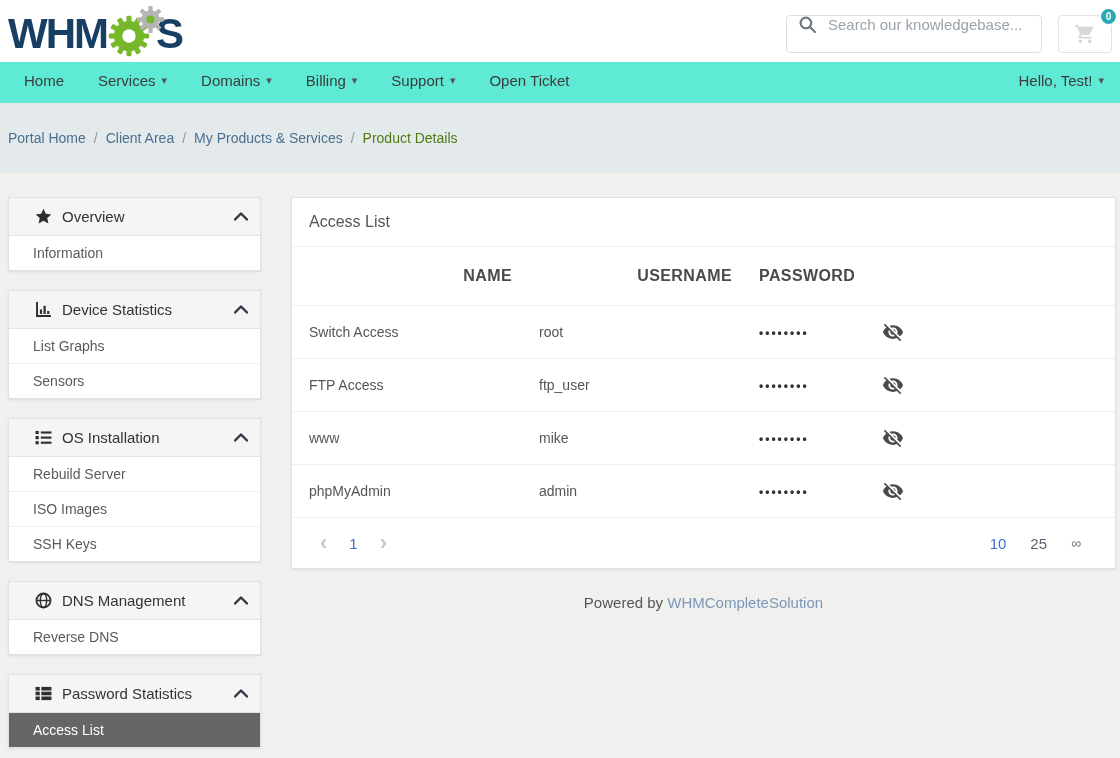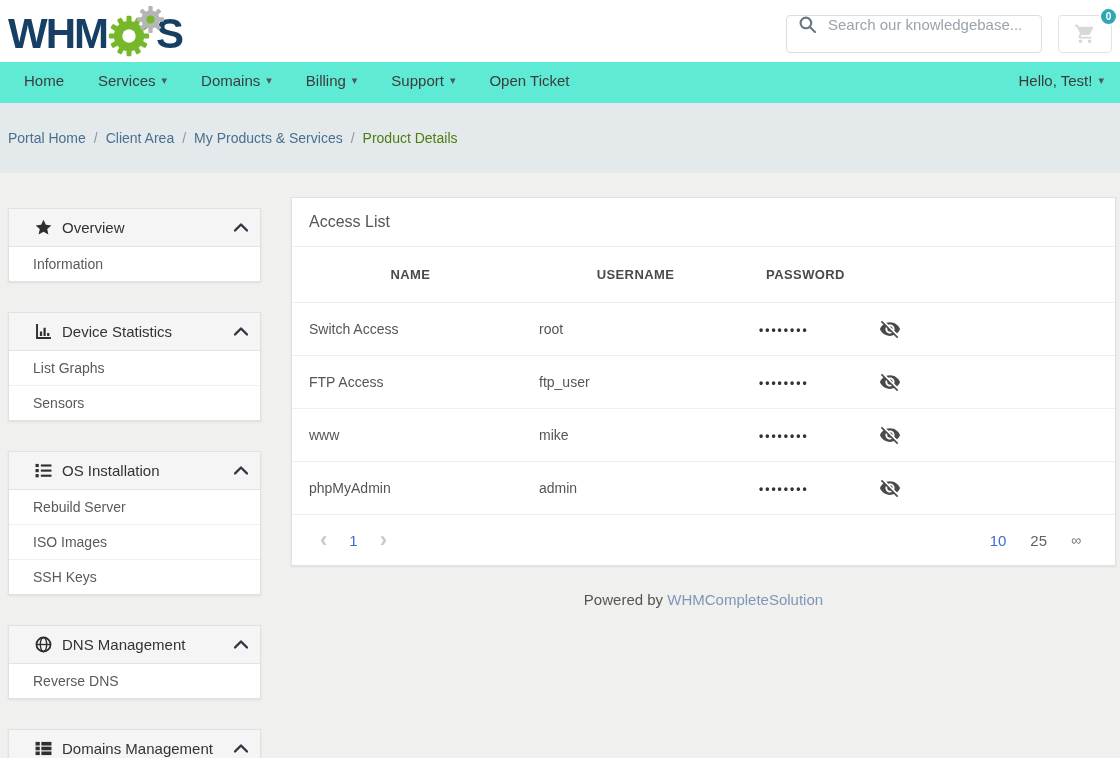--- a/index.html
+++ b/index.html
@@ -35,36 +35,36 @@
 
   
   .breadcrumb { background:#e4e9ec; padding:27px 8px; font-size:14px; display:flex; gap:8px; align-items:center; }
   .crumb-link { color:#4a708f; cursor:pointer; }
   .crumb-sep { color:#8a9aa5; }
   .crumb-current { color:#4d7c0f; }
 
   
   .content { display:flex; padding:24px 4px 0 8px; gap:30px; align-items:flex-start; }
   .sidebar { width:253px; flex:none; display:flex; flex-direction:column; gap:19px; }
-  .panel { background:#fff; border:1px solid #e1e1e1; box-shadow:0 1px 2px rgba(0,0,0,.08);margin-top:11px; }
+  .panel { background:#fff; border:1px solid #e1e1e1; box-shadow:0 1px 2px rgba(0,0,0,.08); }
   .panel-head { background:#f5f5f5; border-bottom:1px solid #e3e3e3; display:flex; align-items:center;
     padding:10px 12px; cursor:pointer; }
   .panel-head .p-icon { width:24px; display:flex; justify-content:center; margin:0 7px 0 10px; }
   .panel-title { font-size:15px; color:#333; flex:1; }
   .panel-items { list-style:none; }
   .panel-items li { padding:9px 24px; font-size:14px; color:#5a5a5a; cursor:pointer; border-top:1px solid #efefef; }
   .panel-items li:first-child { border-top:none; }
   .panel-items li.active { background:#666666; color:#fff; }
 
   
   .main { flex:1; }
   .card { background:#fff; border:1px solid #e1e1e1; box-shadow:0 1px 2px rgba(0,0,0,.08); }
   .card-title { padding:15px 17px; font-size:16px; color:#555; border-bottom:1px solid #eee; }
   table.acl { width:100%; border-collapse:collapse; }
-  table.acl th { text-align:center; font-size:13px; color:#4a4a4a; letter-spacing:.4px;
+  table.acl th { text-align:right; font-size:16px; color:#4a4a4a; letter-spacing:.4px;
     padding:20px 10px 20px 17px; border-bottom:1px solid #eee; font-weight:bold; }
   table.acl td { font-size:14px; color:#555; padding:15px 10px 15px 17px; border-bottom:1px solid #eee; }
   th.col-name, td.col-name { width:230px; }
   th.col-user, td.col-user { width:220px; }
   th.col-pass, td.col-pass { width:120px; }
   .pass-mask { font-size:12px; font-weight:bold; color:#333; letter-spacing:2px; }
   .eye-btn { background:none; border:none; cursor:pointer; padding:0; display:flex; align-items:center; }
 
   .card-footer { display:flex; align-items:center; justify-content:space-between; padding:14px 28px; }
   .pager-left { display:flex; align-items:center; gap:22px; }
@@ -269,21 +269,21 @@
         <span class="p-icon">
           <svg width="17" height="17" viewBox="0 0 16 16" fill="#2f2f2f">
             <rect x="0.5" y="1.8" width="4" height="3.4"></rect>
               <rect x="6" y="1.8" width="9.5" height="3.4"></rect>
             <rect x="0.5" y="6.3" width="4" height="3.4"></rect>
               <rect x="6" y="6.3" width="9.5" height="3.4"></rect>
             <rect x="0.5" y="10.8" width="4" height="3.4"></rect>
               <rect x="6" y="10.8" width="9.5" height="3.4"></rect>
           </svg>
         </span>
-        <span class="panel-title">Domains Management</span>
+        <span class="panel-title">Password Statistics</span>
         <svg width="14" height="9" viewBox="0 0 14 9">
           <polyline points="1,7.5 7,1.5 13,7.5" fill="none" stroke="#2e3744" stroke-width="2.4" stroke-linecap="round" stroke-linejoin="round"></polyline>
         </svg>
       </div>
       <ul class="panel-items">
         <li class="active">Access List</li>
       </ul>
     </div>
 
   </div>

